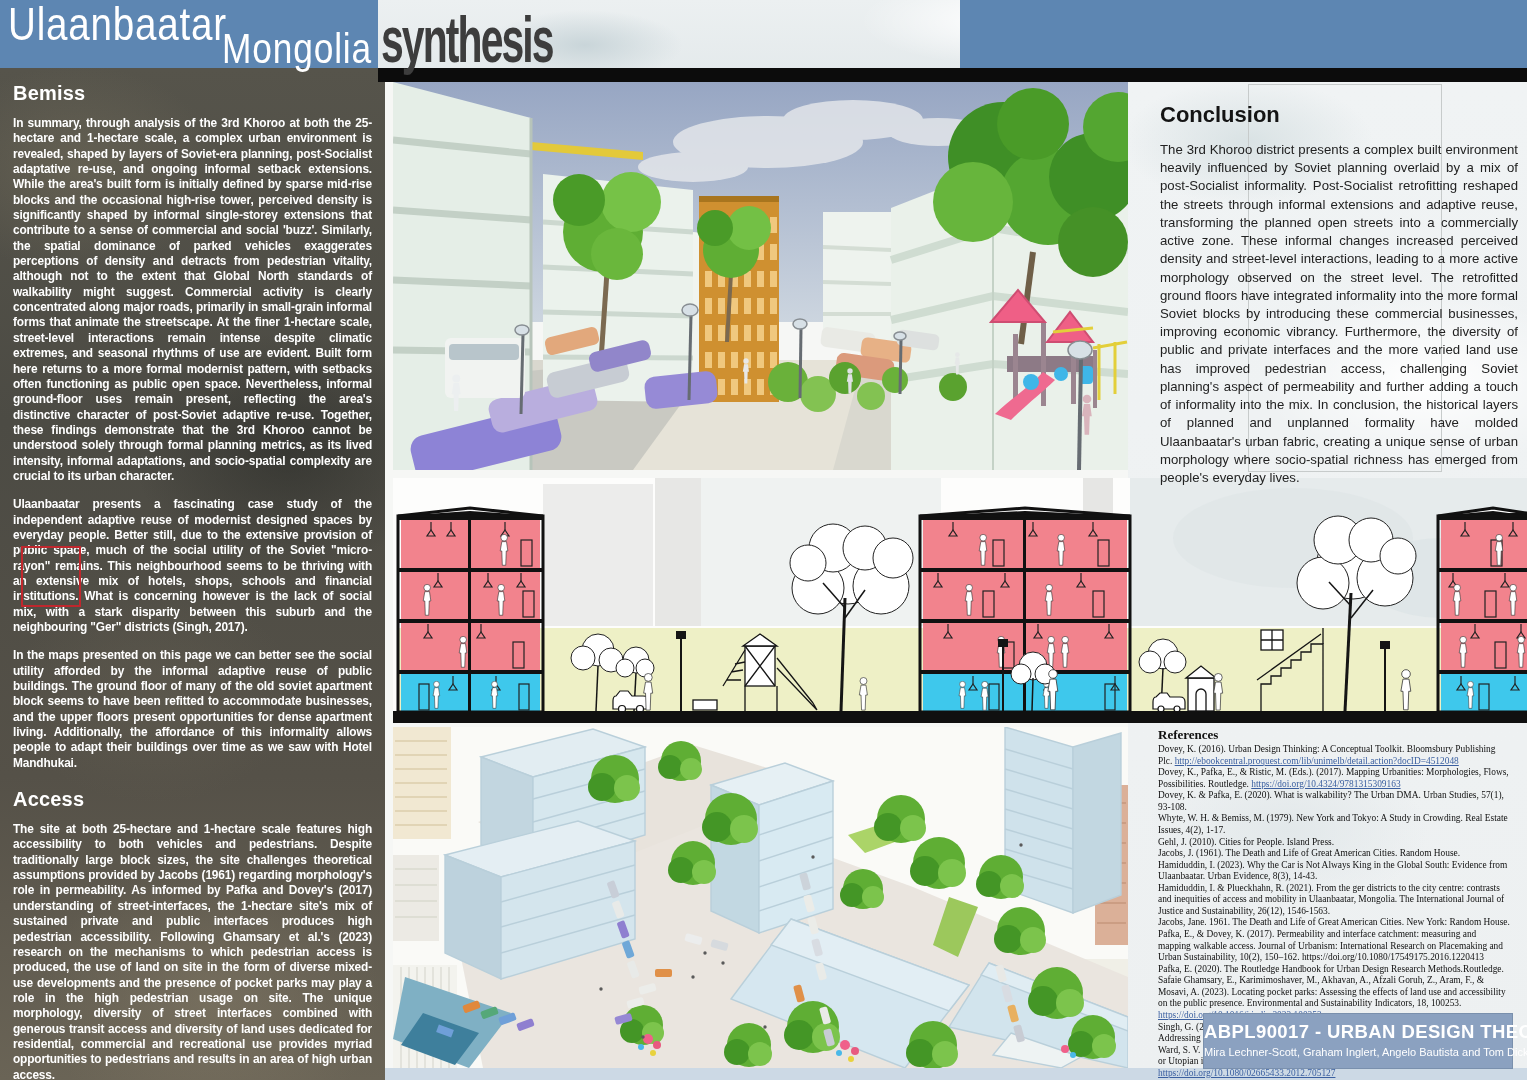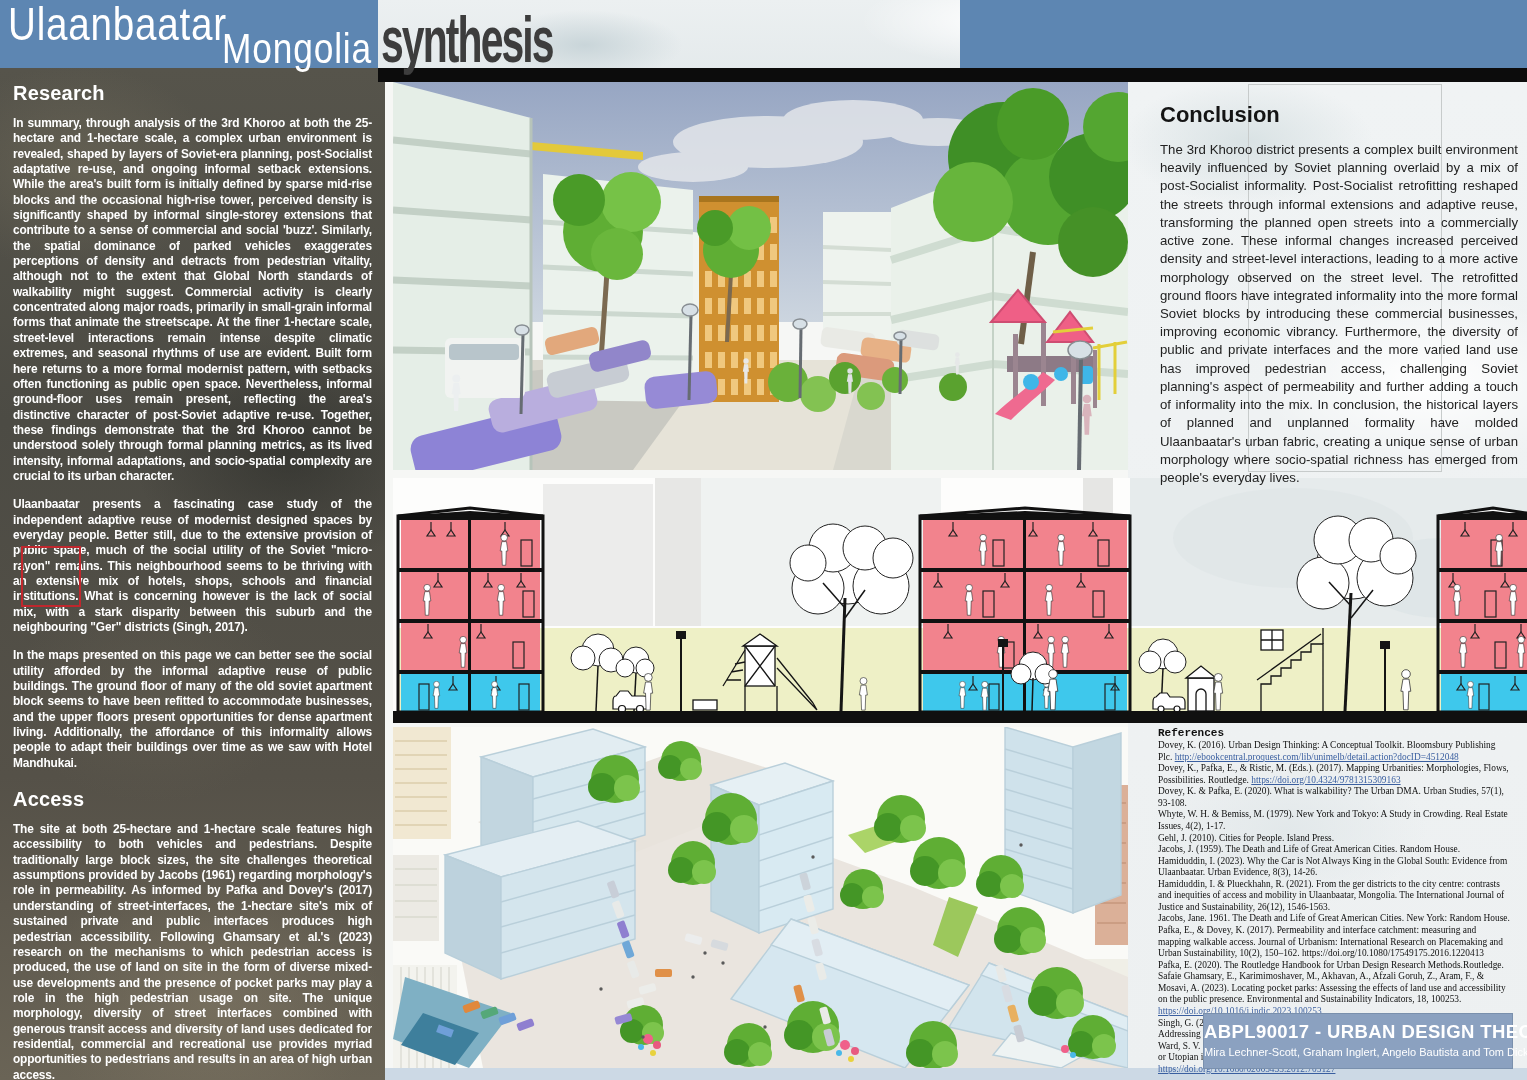--- a/index.html
+++ b/index.html
@@ -46,21 +46,21 @@
       radial-gradient(220px 120px at 75% 30%, #ffffff 0%, rgba(255,255,255,0) 75%),
       radial-gradient(200px 110px at 40% 75%, #e2e8ea 0%, rgba(226,232,234,0) 70%),
       linear-gradient(#f0f3f4,#edf0f1);}
   .conclusion{left:1160px;top:102px;width:358px;z-index:3;color:#1a1a1a;}
   .conclusion-heading{font-size:22px;font-weight:700;margin:0 0 13px 0;color:#141414;}
   .conclusion-body{font-size:13.2px;line-height:1.38;text-align:justify;color:#222;margin:0;}
   .ghost-rect{left:1248px;top:84px;width:192px;height:386px;border:1px solid #c7cbcb;z-index:2;}
 
   .refs{left:1158px;top:727px;width:352px;z-index:3;color:#101010;
     font-family:"Liberation Serif",serif;}
-  .refs-heading{font-size:11px;font-weight:700;margin:0 0 1px 0;font-family:Liberation Mono, monospace;}
+  .refs-heading{font-size:13px;font-weight:700;margin:0 0 1px 0;}
   .ref-item{font-size:9.4px;line-height:1.23;}
   .it{}
   .url{color:#3a5fa0;text-decoration:underline;}
 
   .badge{left:1203px;top:1013px;width:310px;height:56px;box-sizing:border-box;z-index:3;
     background:#8ba1c0;border:1px solid #7a90ad;text-align:center;color:#fff;padding-top:7px;}
   .badge-title{font-size:18.5px;font-weight:700;letter-spacing:.4px;white-space:nowrap;}
   .badge-authors{font-size:11px;margin-top:3px;white-space:nowrap;}
 
   
@@ -79,21 +79,21 @@
   <div class="abs banner-left"></div>
   <div class="abs banner-right"></div>
   <div class="abs black-bar"></div>
   <div class="abs title-city">Ulaanbaatar</div>
   <div class="abs title-country">Mongolia</div>
   <div class="abs title-synthesis">synthesis</div>
 
   <div class="abs right-texture"></div>
 
   <div class="abs left-col">
-    <div class="sec-heading first">Research</div>
+    <div class="sec-heading first">Bemiss</div>
     <p class="body-text">In summary, through analysis of the 3rd Khoroo at both the 25-hectare and 1-hectare scale, a complex urban environment is revealed, shaped by layers of Soviet-era planning, post-Socialist adaptative re-use, and ongoing informal setback extensions. While the area's built form is initially defined by sparse mid-rise blocks and the occasional high-rise tower, perceived density is significantly shaped by informal single-storey extensions that contribute to a sense of commercial and social 'buzz'. Similarly, the spatial dominance of parked vehicles exaggerates perceptions of density and detracts from pedestrian vitality, although not to the extent that Global North standards of walkability might suggest. Commercial activity is clearly concentrated along major roads, primarily in small-grain informal forms that animate the streetscape. At the finer 1-hectare scale, street-level interactions remain intense despite climatic extremes, and seasonal rhythms of use are evident. Built form here returns to a more formal modernist pattern, with setbacks often functioning as public open space. Nevertheless, informal ground-floor uses remain present, reflecting the area's distinctive character of post-Soviet adaptive re-use. Together, these findings demonstrate that the 3rd Khoroo cannot be understood solely through formal planning metrics, as its lived intensity, informal adaptations, and socio-spatial complexity are crucial to its urban character.</p>
     <p class="body-text">Ulaanbaatar presents a fascinating case study of the independent adaptive reuse of modernist designed spaces by everyday people. Better still, due to the extensive provision of public space, much of the social utility of the Soviet "micro-rayon" remains. This neighbourhood seems to be thriving with an extensive mix of hotels, shops, schools and financial institutions. What is concerning however is the lack of social mix, with a stark disparity between this suburb and the neighbouring "Ger" districts (Singh, 2017).</p>
     <p class="body-text">In the maps presented on this page we can better see the social utility afforded by the informal adaptive reuse of public buildings. The ground floor of many of the old soviet apartment block seems to have been refitted to accommodate businesses, and the upper floors present opportunities for dense apartment living. Additionally, the affordance of this informality allows people to adapt their buildings over time as we saw with Hotel Mandhukai.</p>
     <div class="sec-heading">Access</div>
     <p class="body-text">The site at both 25-hectare and 1-hectare scale features high accessibility to both vehicles and pedestrians. Despite traditionally large block sizes, the site challenges theoretical assumptions provided by Jacobs (1961) regarding morphology's role in permeability. As informed by Pafka and Dovey's (2017) understanding of street-interfaces, the 1-hectare site's mix of sustained private and public interfaces produces high pedestrian accessibility. Following Ghamsary et al.'s (2023) research on the mechanisms to which pedestrian access is produced, the use of land on site in the form of diverse mixed-use developments and the presence of pocket parks may play a role in the high pedestrian usage on site. The unique morphology, diversity of street interfaces combined with generous transit access and diversity of land uses dedicated for residential, commercial and recreational use provides myriad opportunities to pedestrians and results in an area of high urban access.</p>
   </div>
   <div class="abs red-box"></div>
 
   <div class="abs fig-main">
     <svg viewBox="0 0 735 388" preserveAspectRatio="none">
@@ -665,22 +665,22 @@
   </div>
 
   <div class="abs refs">
     <div class="refs-heading">References</div>
     <div>
         <div class="ref-item"><span>Dovey, K. (2016). </span><span class="it">Urban Design Thinking: A Conceptual Toolkit</span><span>. Bloomsbury Publishing Plc. </span><span class="url">http://ebookcentral.proquest.com/lib/unimelb/detail.action?docID=4512048</span></div>
         <div class="ref-item"><span>Dovey, K., Pafka, E., &amp; Ristic, M. (Eds.). (2017). </span><span class="it">Mapping Urbanities: Morphologies, Flows, Possibilities</span><span>. Routledge. </span><span class="url">https://doi.org/10.4324/9781315309163</span></div>
         <div class="ref-item"><span>Dovey, K. &amp; Pafka, E. (2020). What is walkability? The Urban DMA. </span><span class="it">Urban Studies, 57</span><span>(1), 93-108.</span></div>
         <div class="ref-item"><span>Whyte, W. H. &amp; Bemiss, M. (1979). New York and Tokyo: A Study in Crowding. </span><span class="it">Real Estate Issues, 4</span><span>(2), 1-17.</span></div>
         <div class="ref-item"><span>Gehl, J. (2010). Cities for People. Island Press.</span></div>
-        <div class="ref-item"><span>Jacobs, J. (1959). </span><span class="it">The Death and Life of Great American Cities</span><span>. Random House.</span></div>
-        <div class="ref-item"><span>Hamiduddin, I. (2023). Why the Car is Not Always King in the Global South: Evidence from Ulaanbaatar. </span><span class="it">Urban Evidence,</span><span> 8(3), 14-26.</span></div>
+        <div class="ref-item"><span>Jacobs, J. (1961). </span><span class="it">The Death and Life of Great American Cities</span><span>. Random House.</span></div>
+        <div class="ref-item"><span>Hamiduddin, I. (2023). Why the Car is Not Always King in the Global South: Evidence from Ulaanbaatar. </span><span class="it">Urban Evidence,</span><span> 8(3), 14-43.</span></div>
         <div class="ref-item"><span>Hamiduddin, I. &amp; Plueckhahn, R. (2021). From the ger districts to the city centre: contrasts and inequities of access and mobility in Ulaanbaatar, Mongolia. </span><span class="it">The International Journal of Justice and Sustainability, 26</span><span>(12), 1546-1563.</span></div>
         <div class="ref-item"><span>Jacobs, Jane. 1961. </span><span class="it">The Death and Life of Great American Cities</span><span>. New York: Random House.</span></div>
         <div class="ref-item"><span>Pafka, E., &amp; Dovey, K. (2017). Permeability and interface catchment: measuring and mapping walkable access. </span><span class="it">Journal of Urbanism: International Research on Placemaking and Urban Sustainability,</span><span> 10(2), 150–162. https://doi.org/10.1080/17549175.2016.1220413</span></div>
         <div class="ref-item"><span>Pafka, E. (2020). The Routledge Handbook for Urban Design Research Methods.Routledge.</span></div>
         <div class="ref-item"><span>Safaie Ghamsary, E., Karimimoshaver, M., Akhavan, A., Afzali Goruh, Z., Aram, F., &amp; Mosavi, A. (2023). Locating pocket parks: Assessing the effects of land use and accessibility on the public presence. </span><span class="it">Environmental and Sustainability Indicators</span><span>, 18, 100253. </span><span class="url">https://doi.org/10.1016/j.indic.2023.100253</span></div>
         <div class="ref-item"><span>Singh, G. (2017). </span><span class="it">Urban Poverty In Ulaanbaatar: Understanding the Dimensions and Addressing the Challenges</span><span>. World Bank.</span></div>
         <div class="ref-item"><span>Ward, S. V. (2012). Soviet communism and the British planning movement: Rational learning or Utopian imagining? </span><span class="it">Planning Perspectives</span><span>, 27(4), 499–524. </span><span class="url">https://doi.org/10.1080/02665433.2012.705127</span></div>
       </div>
   </div>
 

